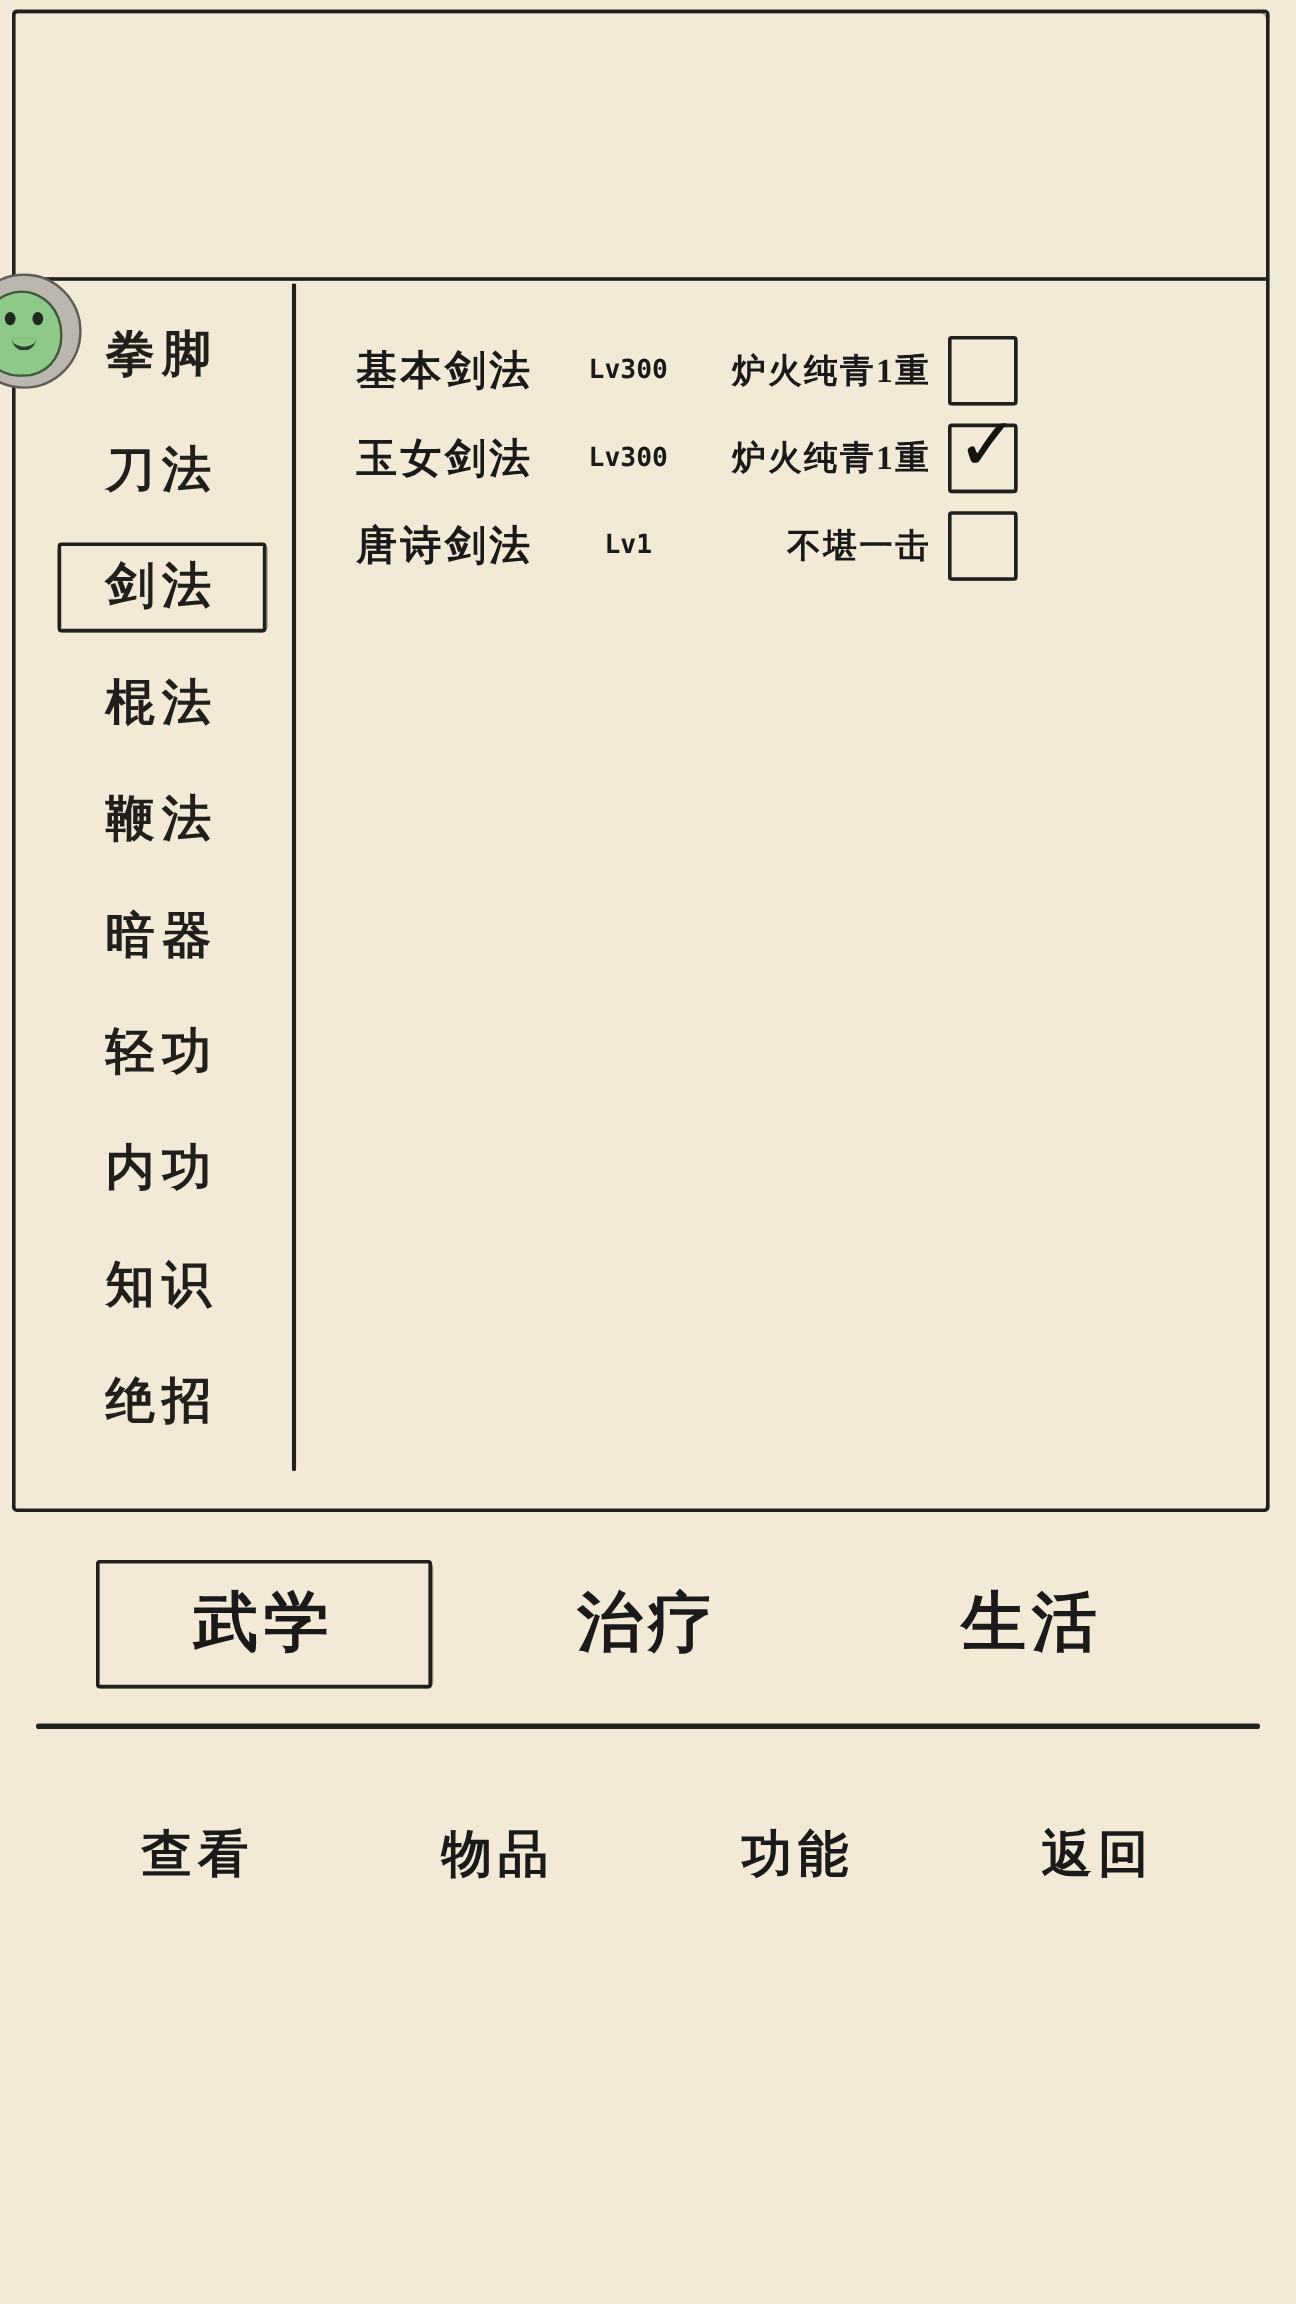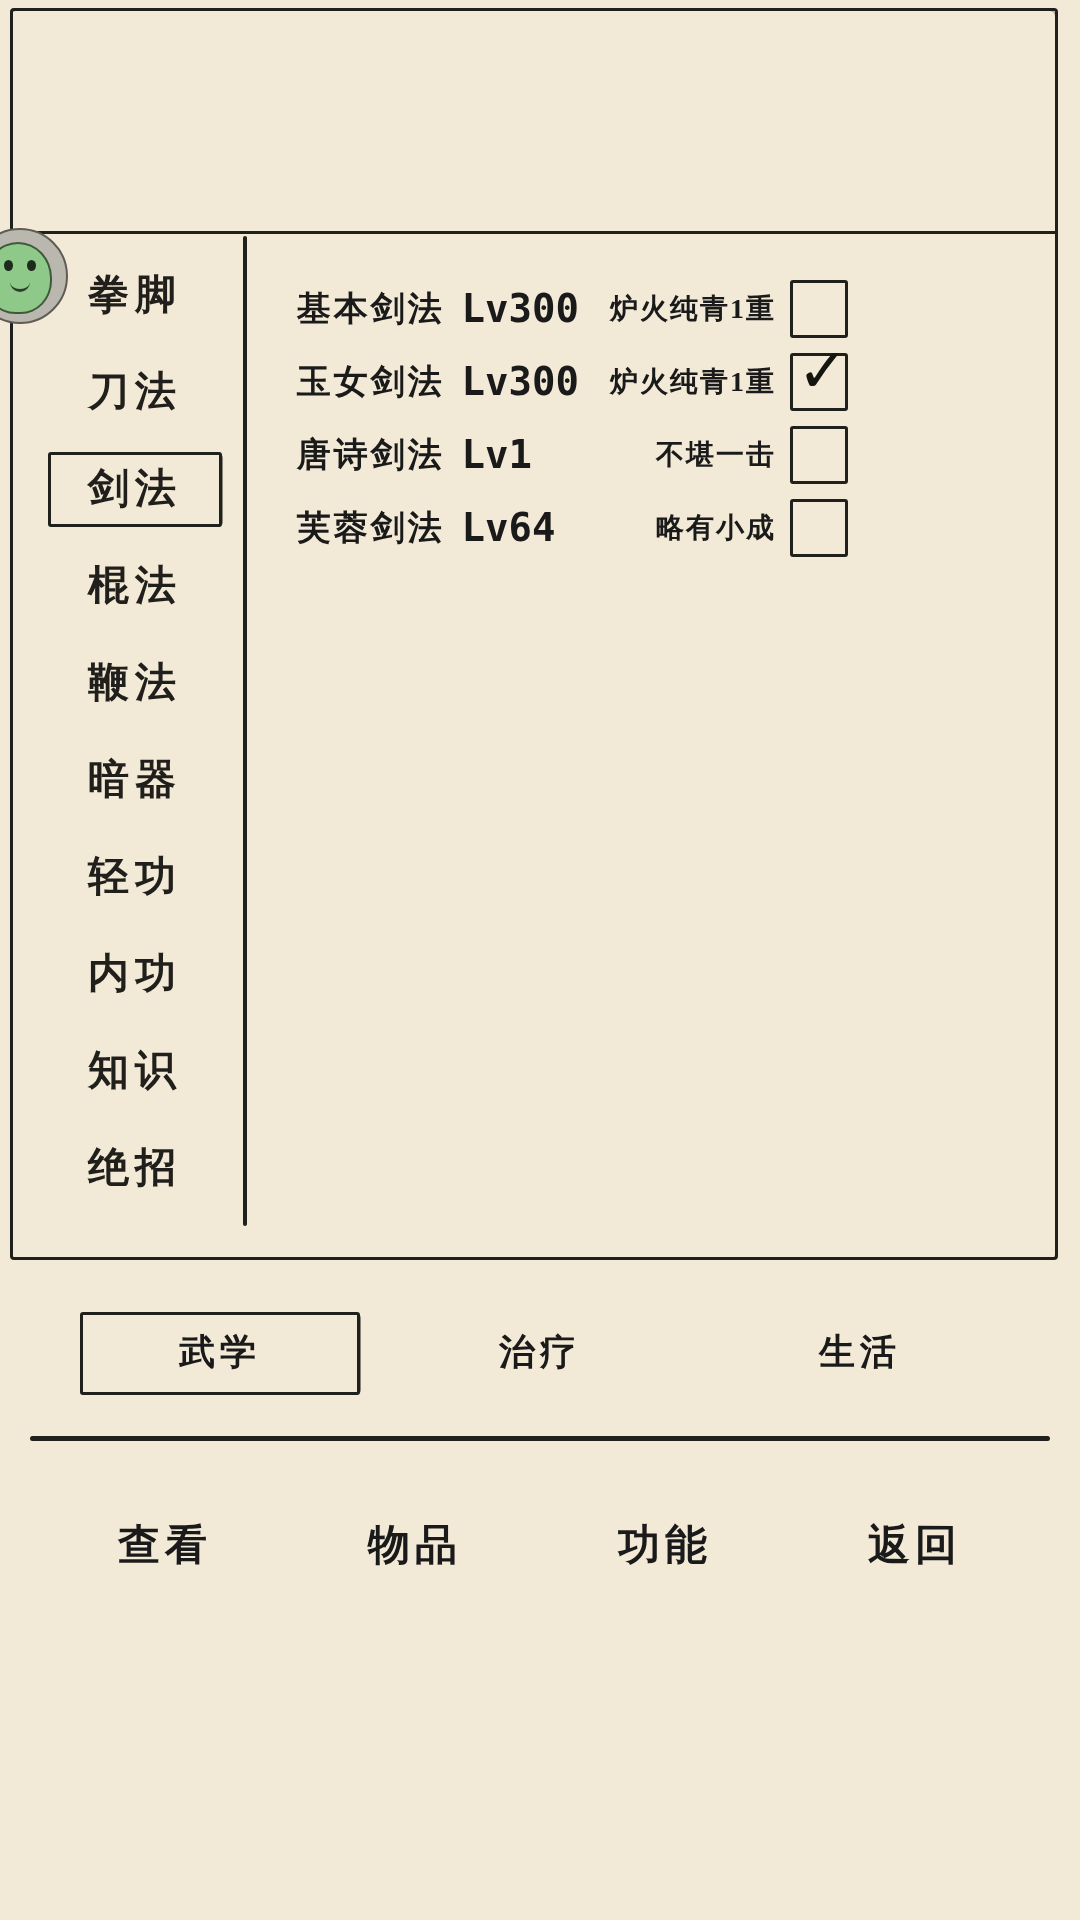--- a/index.html
+++ b/index.html
@@ -159,22 +159,22 @@
   }
   .sk-name {
     width: 205px;
     font-size: 34px;
     font-weight: 700;
     letter-spacing: 3px;
     text-align: center;
   }
   .sk-level {
     width: 140px;
-    text-align: left;
-    font-size: 39px;
+    text-align: center;
+    font-size: 22px;
     font-family: "DejaVu Sans Mono", monospace;
     letter-spacing: 0px;
     font-weight: 600;
   }
   .sk-rank {
     width: 215px;
     text-align: right;
     font-size: 28px;
     font-weight: 700;
     letter-spacing: 2px;
@@ -225,21 +225,21 @@
   .mid-menu-inner {
     display: flex;
     align-items: center;
     height: 160px;
     padding: 0 60px;
     box-sizing: border-box;
   }
   .menu-item {
     flex: 1;
     text-align: center;
-    font-size: 36px;
+    font-size: 54px;
     font-weight: 700;
     letter-spacing: 5px;
     position: relative;
     padding: 22px 0;
   }
   .menu-item.selected .sel-box {
     position: absolute;
     left: 20px;
     right: 20px;
     top: 6px;
@@ -380,28 +380,20 @@
 
     <div class="skill-row">
       <div class="sk-name">唐诗剑法</div>
       <div class="sk-level">Lv1</div>
       <div class="sk-rank">不堪一击</div>
       <div class="sk-check">
         <div class="checkbox"></div>
       </div>
     </div>
 
-    <div class="skill-row">
-      <div class="sk-name">芙蓉剑法</div>
-      <div class="sk-level">Lv64</div>
-      <div class="sk-rank">略有小成</div>
-      <div class="sk-check">
-        <div class="checkbox"></div>
-      </div>
-    </div>
 
   </div>
 
   <div class="mid-menu">
     <div class="mid-menu-inner">
       <div class="menu-item selected">
         <span class="sel-box"></span>
         <span class="menu-label">武学</span>
       </div>
       <div class="menu-item">

